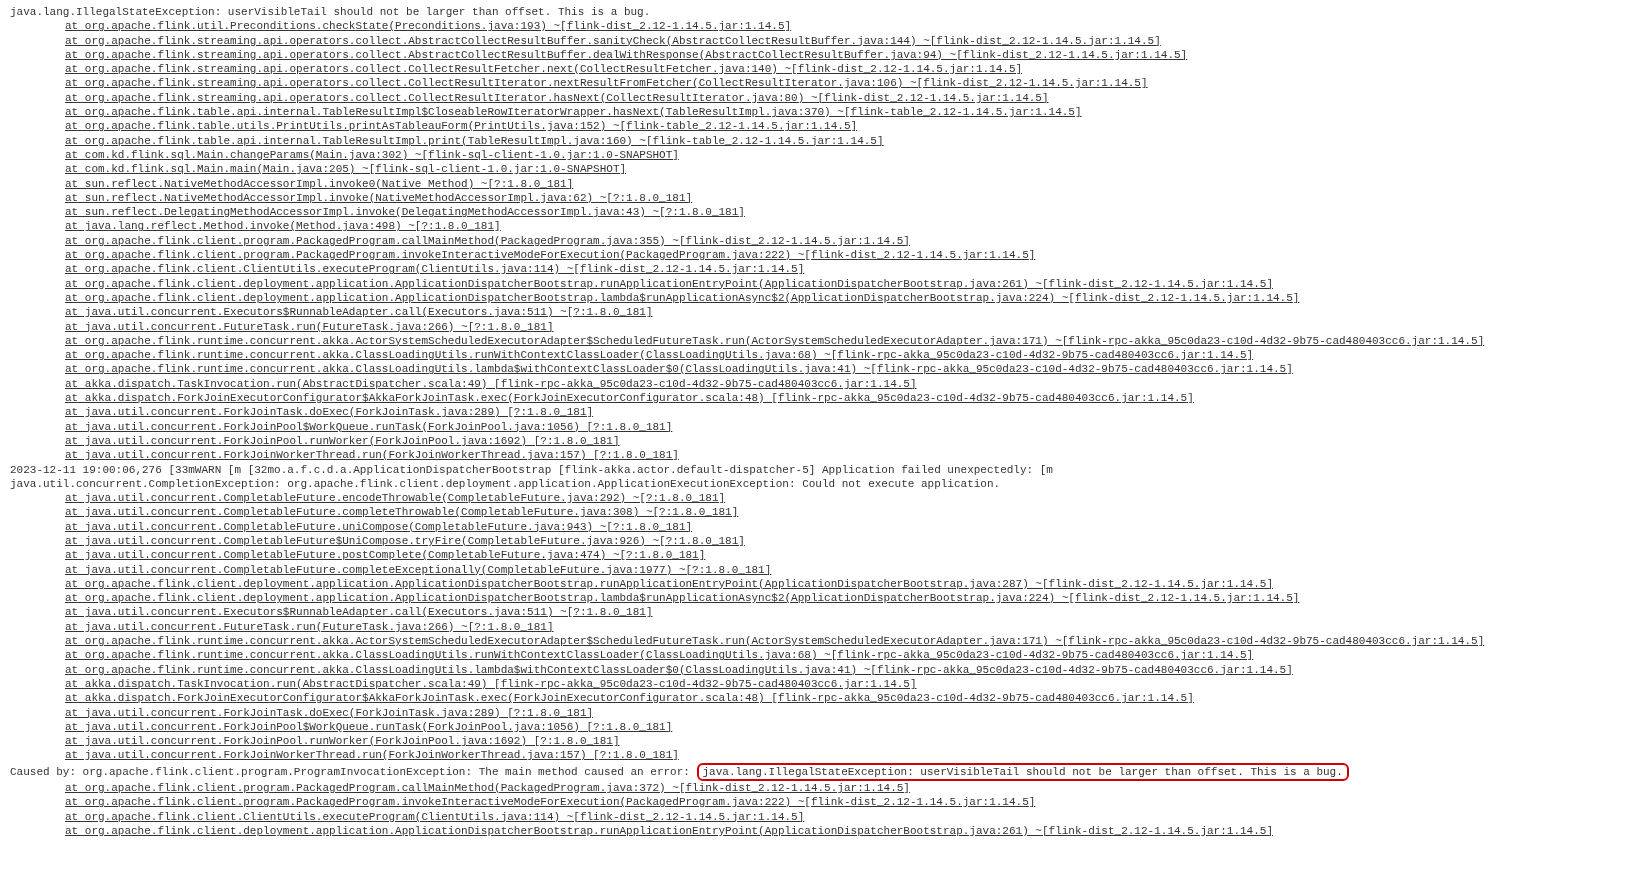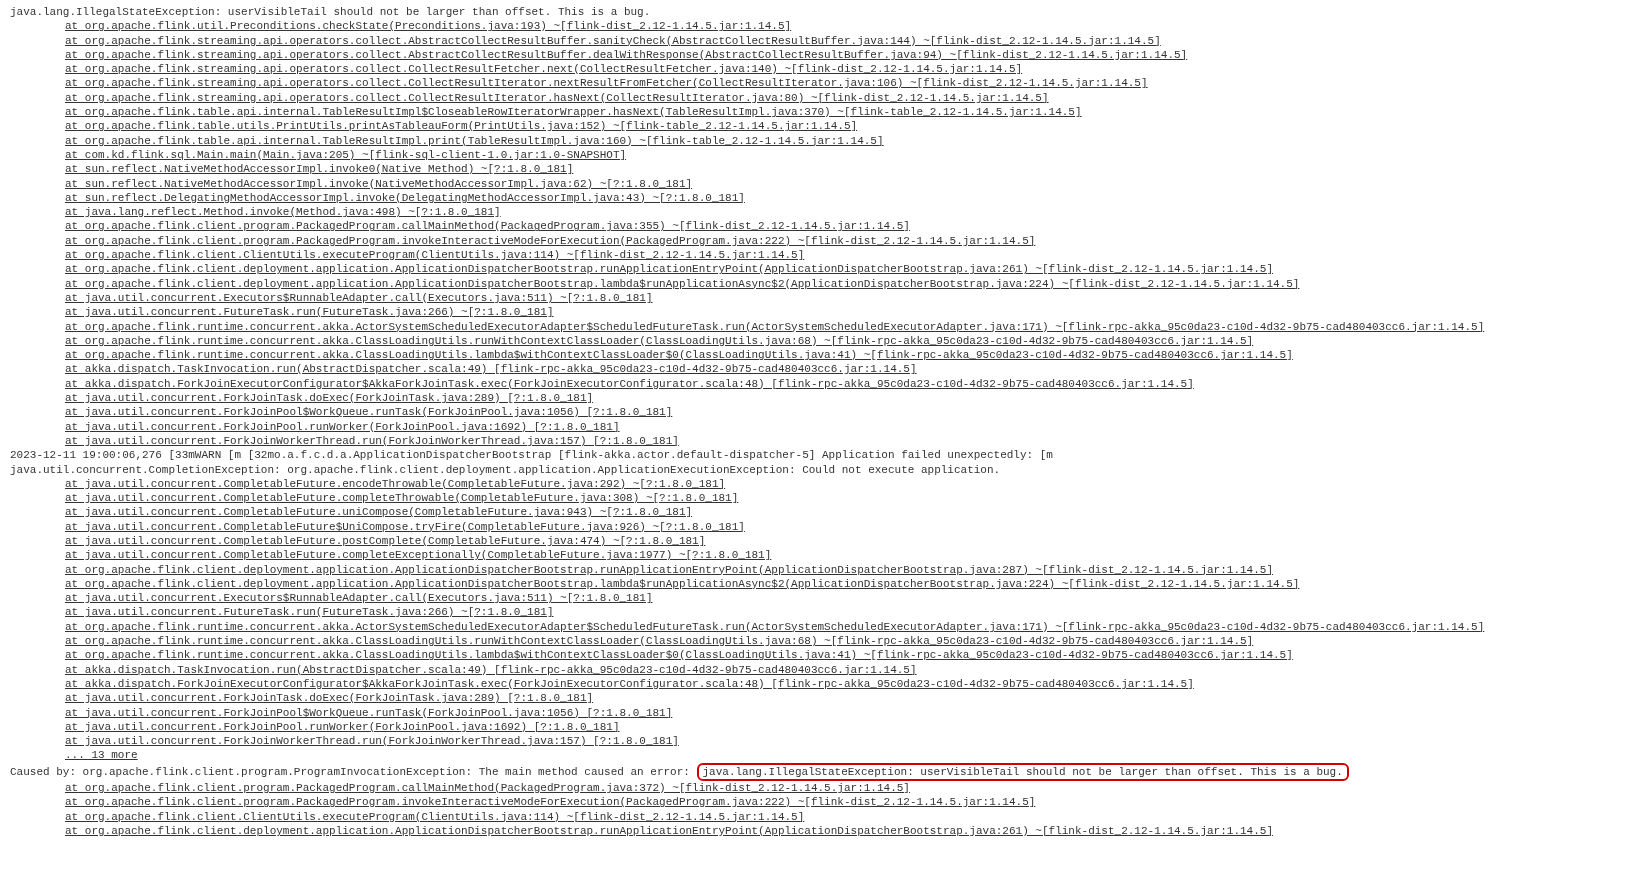--- a/index.html
+++ b/index.html
@@ -34,20 +34,21 @@
     <span class="line">java.lang.IllegalStateException: userVisibleTail should not be larger than offset. This is a bug.</span>
     <span class="line indent">at org.apache.flink.util.Preconditions.checkState(Preconditions.java:193) ~[flink-dist_2.12-1.14.5.jar:1.14.5]</span>
     <span class="line indent">at org.apache.flink.streaming.api.operators.collect.AbstractCollectResultBuffer.sanityCheck(AbstractCollectResultBuffer.java:144) ~[flink-dist_2.12-1.14.5.jar:1.14.5]</span>
     <span class="line indent">at org.apache.flink.streaming.api.operators.collect.AbstractCollectResultBuffer.dealWithResponse(AbstractCollectResultBuffer.java:94) ~[flink-dist_2.12-1.14.5.jar:1.14.5]</span>
     <span class="line indent">at org.apache.flink.streaming.api.operators.collect.CollectResultFetcher.next(CollectResultFetcher.java:140) ~[flink-dist_2.12-1.14.5.jar:1.14.5]</span>
     <span class="line indent">at org.apache.flink.streaming.api.operators.collect.CollectResultIterator.nextResultFromFetcher(CollectResultIterator.java:106) ~[flink-dist_2.12-1.14.5.jar:1.14.5]</span>
     <span class="line indent">at org.apache.flink.streaming.api.operators.collect.CollectResultIterator.hasNext(CollectResultIterator.java:80) ~[flink-dist_2.12-1.14.5.jar:1.14.5]</span>
     <span class="line indent">at org.apache.flink.table.api.internal.TableResultImpl$CloseableRowIteratorWrapper.hasNext(TableResultImpl.java:370) ~[flink-table_2.12-1.14.5.jar:1.14.5]</span>
     <span class="line indent">at org.apache.flink.table.utils.PrintUtils.printAsTableauForm(PrintUtils.java:152) ~[flink-table_2.12-1.14.5.jar:1.14.5]</span>
     <span class="line indent">at org.apache.flink.table.api.internal.TableResultImpl.print(TableResultImpl.java:160) ~[flink-table_2.12-1.14.5.jar:1.14.5]</span>
+    <span class="line indent">at com.kd.flink.sql.Main.changeParams(Main.java:302) ~[flink-sql-client-1.0.jar:1.0-SNAPSHOT]</span>
     <span class="line indent">at com.kd.flink.sql.Main.main(Main.java:205) ~[flink-sql-client-1.0.jar:1.0-SNAPSHOT]</span>
     <span class="line indent">at sun.reflect.NativeMethodAccessorImpl.invoke0(Native Method) ~[?:1.8.0_181]</span>
     <span class="line indent">at sun.reflect.NativeMethodAccessorImpl.invoke(NativeMethodAccessorImpl.java:62) ~[?:1.8.0_181]</span>
     <span class="line indent">at sun.reflect.DelegatingMethodAccessorImpl.invoke(DelegatingMethodAccessorImpl.java:43) ~[?:1.8.0_181]</span>
     <span class="line indent">at java.lang.reflect.Method.invoke(Method.java:498) ~[?:1.8.0_181]</span>
     <span class="line indent">at org.apache.flink.client.program.PackagedProgram.callMainMethod(PackagedProgram.java:355) ~[flink-dist_2.12-1.14.5.jar:1.14.5]</span>
     <span class="line indent">at org.apache.flink.client.program.PackagedProgram.invokeInteractiveModeForExecution(PackagedProgram.java:222) ~[flink-dist_2.12-1.14.5.jar:1.14.5]</span>
     <span class="line indent">at org.apache.flink.client.ClientUtils.executeProgram(ClientUtils.java:114) ~[flink-dist_2.12-1.14.5.jar:1.14.5]</span>
     <span class="line indent">at org.apache.flink.client.deployment.application.ApplicationDispatcherBootstrap.runApplicationEntryPoint(ApplicationDispatcherBootstrap.java:261) ~[flink-dist_2.12-1.14.5.jar:1.14.5]</span>
     <span class="line indent">at org.apache.flink.client.deployment.application.ApplicationDispatcherBootstrap.lambda$runApplicationAsync$2(ApplicationDispatcherBootstrap.java:224) ~[flink-dist_2.12-1.14.5.jar:1.14.5]</span>
@@ -76,19 +77,18 @@
     <span class="line indent">at java.util.concurrent.FutureTask.run(FutureTask.java:266) ~[?:1.8.0_181]</span>
     <span class="line indent">at org.apache.flink.runtime.concurrent.akka.ActorSystemScheduledExecutorAdapter$ScheduledFutureTask.run(ActorSystemScheduledExecutorAdapter.java:171) ~[flink-rpc-akka_95c0da23-c10d-4d32-9b75-cad480403cc6.jar:1.14.5]</span>
     <span class="line indent">at org.apache.flink.runtime.concurrent.akka.ClassLoadingUtils.runWithContextClassLoader(ClassLoadingUtils.java:68) ~[flink-rpc-akka_95c0da23-c10d-4d32-9b75-cad480403cc6.jar:1.14.5]</span>
     <span class="line indent">at org.apache.flink.runtime.concurrent.akka.ClassLoadingUtils.lambda$withContextClassLoader$0(ClassLoadingUtils.java:41) ~[flink-rpc-akka_95c0da23-c10d-4d32-9b75-cad480403cc6.jar:1.14.5]</span>
     <span class="line indent">at akka.dispatch.TaskInvocation.run(AbstractDispatcher.scala:49) [flink-rpc-akka_95c0da23-c10d-4d32-9b75-cad480403cc6.jar:1.14.5]</span>
     <span class="line indent">at akka.dispatch.ForkJoinExecutorConfigurator$AkkaForkJoinTask.exec(ForkJoinExecutorConfigurator.scala:48) [flink-rpc-akka_95c0da23-c10d-4d32-9b75-cad480403cc6.jar:1.14.5]</span>
     <span class="line indent">at java.util.concurrent.ForkJoinTask.doExec(ForkJoinTask.java:289) [?:1.8.0_181]</span>
     <span class="line indent">at java.util.concurrent.ForkJoinPool$WorkQueue.runTask(ForkJoinPool.java:1056) [?:1.8.0_181]</span>
     <span class="line indent">at java.util.concurrent.ForkJoinPool.runWorker(ForkJoinPool.java:1692) [?:1.8.0_181]</span>
     <span class="line indent">at java.util.concurrent.ForkJoinWorkerThread.run(ForkJoinWorkerThread.java:157) [?:1.8.0_181]</span>
-    <span class="line indent">... 13 more</span>
     <span class="line"><span>Caused by: org.apache.flink.client.program.ProgramInvocationException: The main method caused an error: </span><span class="highlight-box">java.lang.IllegalStateException: userVisibleTail should not be larger than offset. This is a bug.</span></span>
     <span class="line indent">at org.apache.flink.client.program.PackagedProgram.callMainMethod(PackagedProgram.java:372) ~[flink-dist_2.12-1.14.5.jar:1.14.5]</span>
     <span class="line indent">at org.apache.flink.client.program.PackagedProgram.invokeInteractiveModeForExecution(PackagedProgram.java:222) ~[flink-dist_2.12-1.14.5.jar:1.14.5]</span>
     <span class="line indent">at org.apache.flink.client.ClientUtils.executeProgram(ClientUtils.java:114) ~[flink-dist_2.12-1.14.5.jar:1.14.5]</span>
     <span class="line indent">at org.apache.flink.client.deployment.application.ApplicationDispatcherBootstrap.runApplicationEntryPoint(ApplicationDispatcherBootstrap.java:261) ~[flink-dist_2.12-1.14.5.jar:1.14.5]</span>
   </div>
 
 </body></html>

